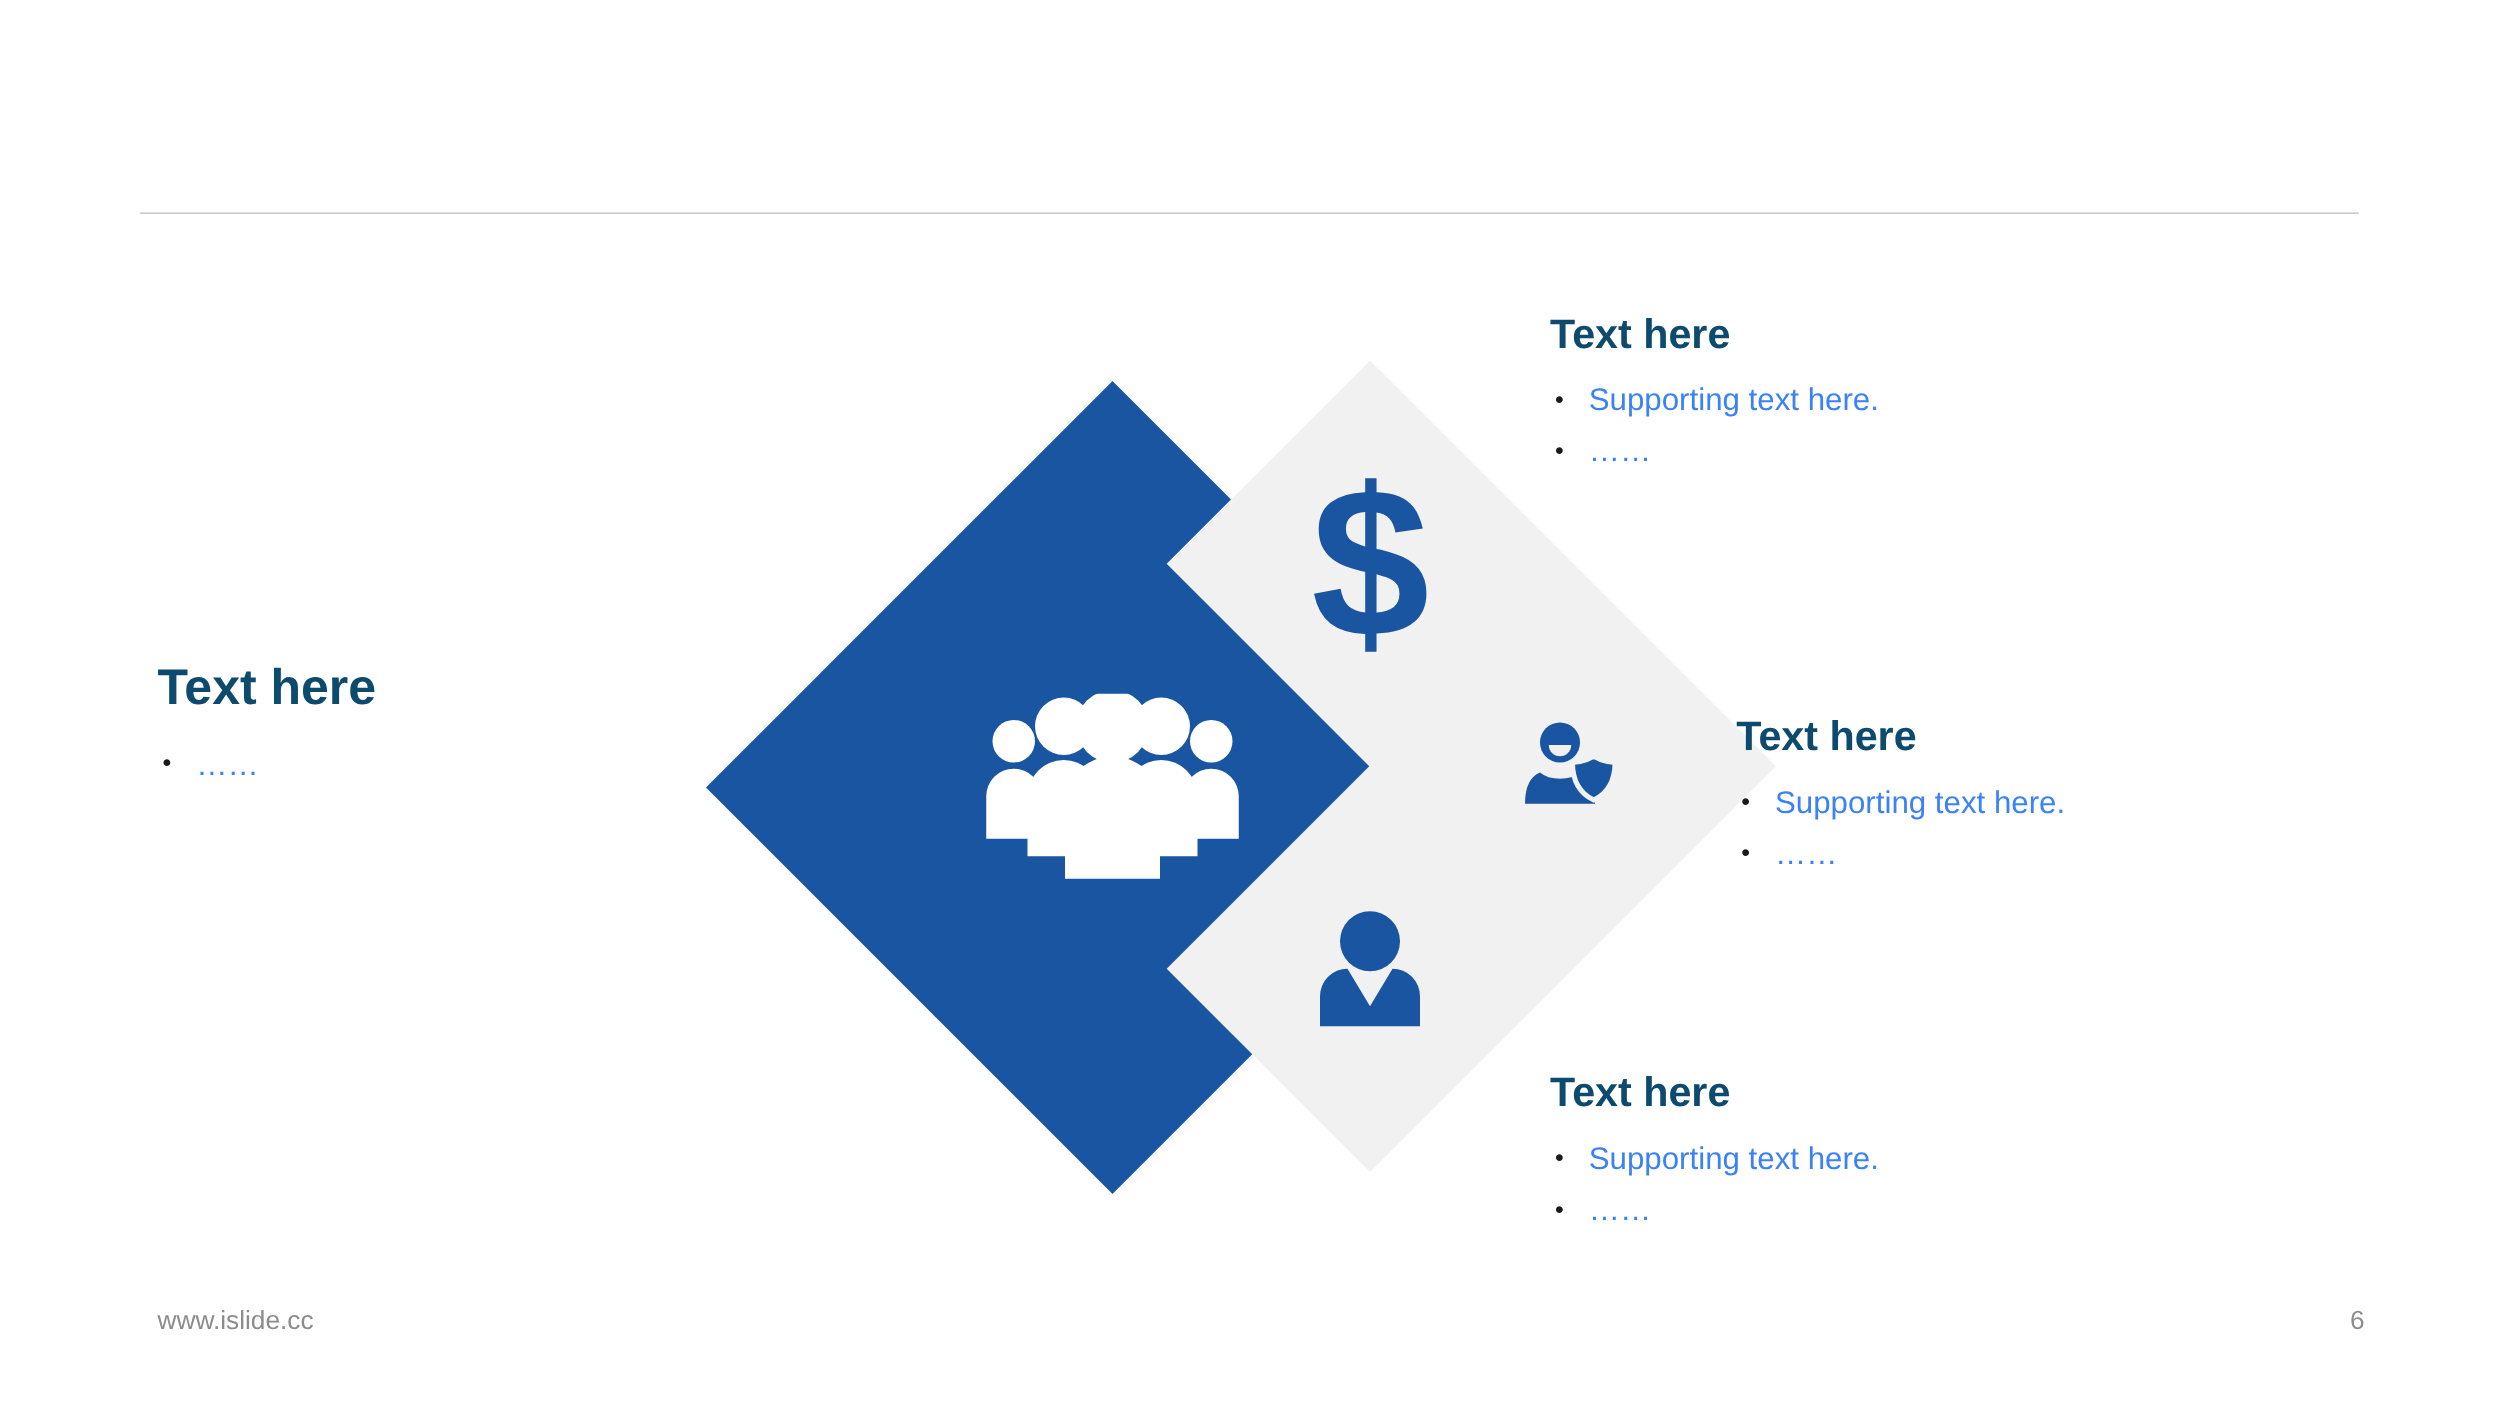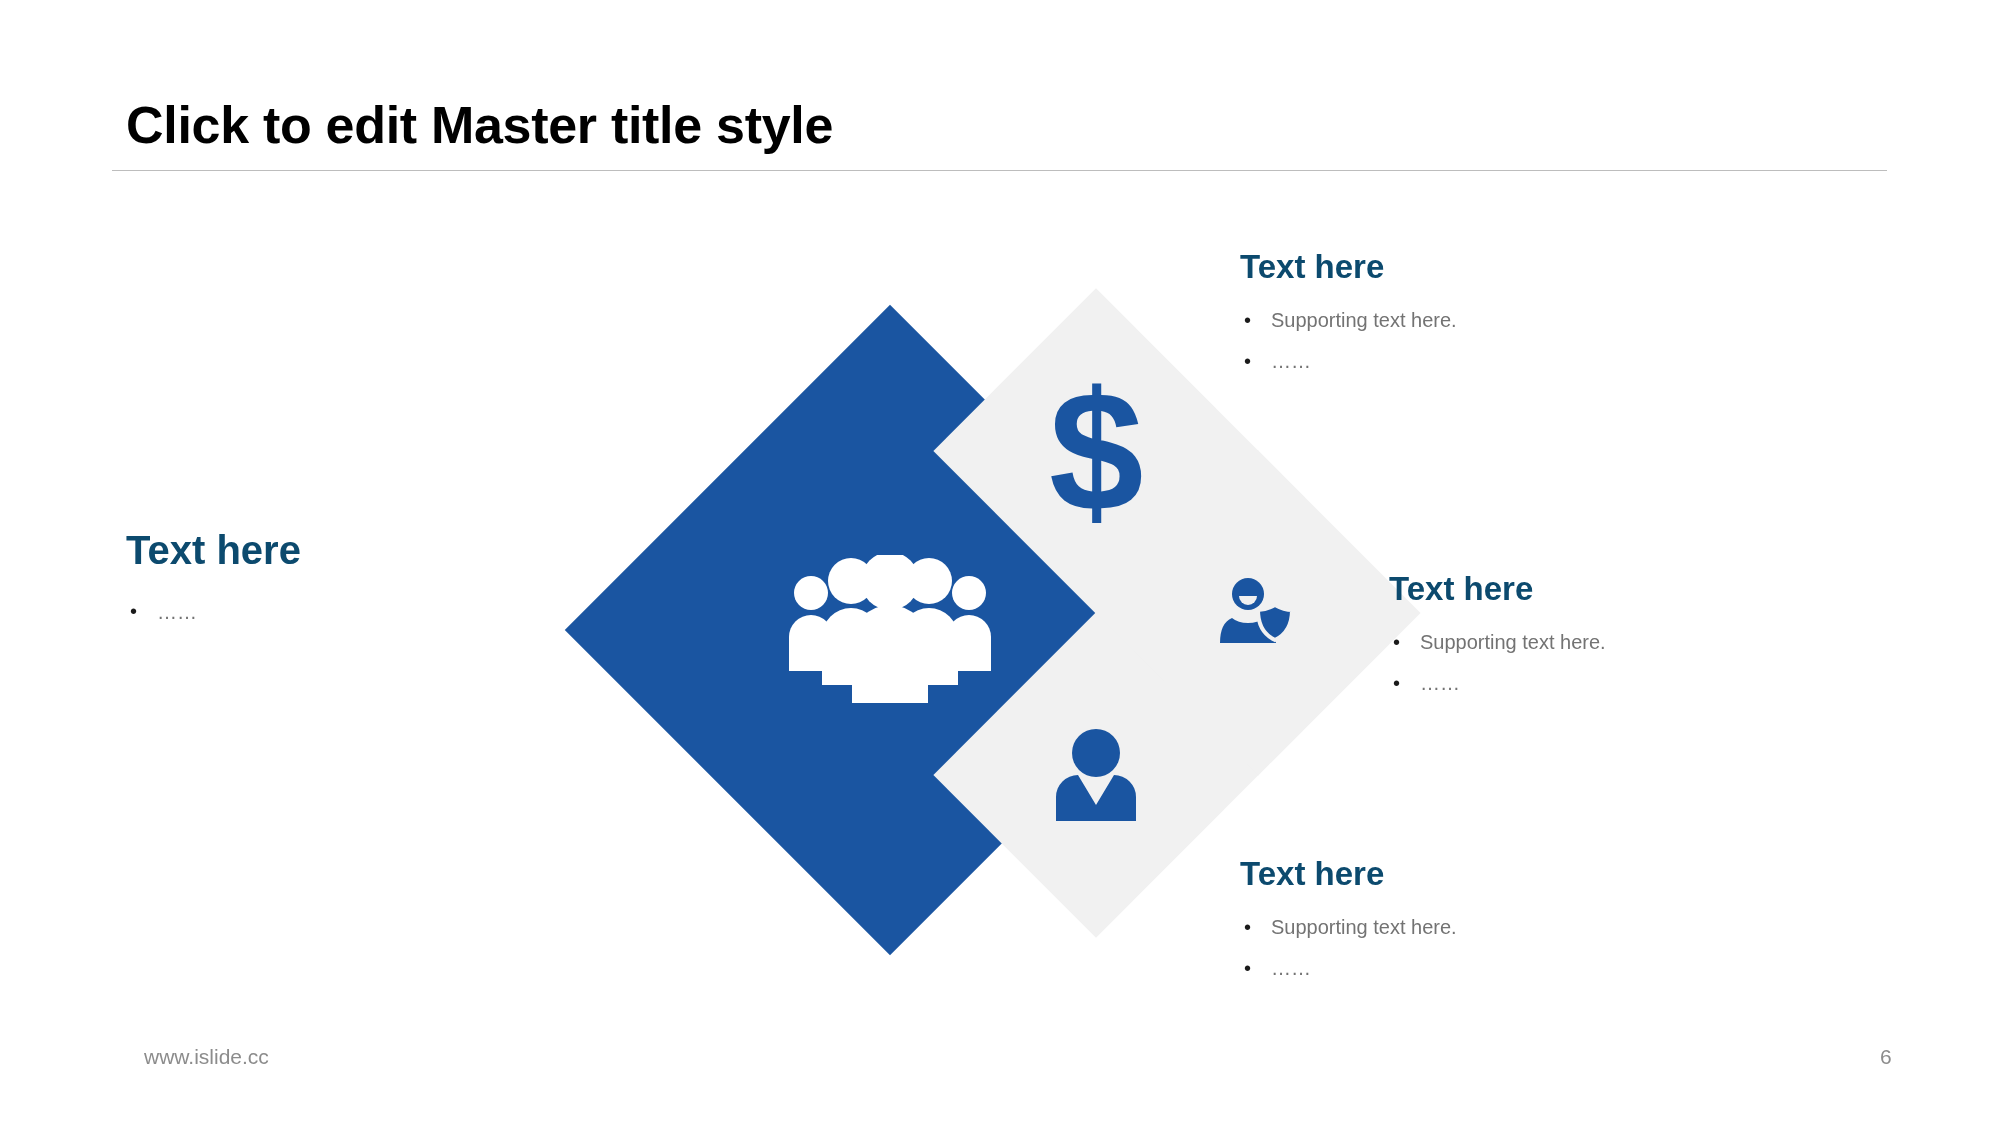--- a/index.html
+++ b/index.html
@@ -25,21 +25,21 @@
 
   
   .block{position:absolute;}
   .block-head{
     font-size:33px;font-weight:bold;color:#0c4a6e;
     margin:0 0 14px 0;white-space:nowrap;
   }
   .bullets{list-style:none;margin:0;padding:0;}
   .bullets li{
     position:relative;
-    font-size:20px;color:#737373;
+    font-size:25px;color:#3b82f6;
     line-height:41px;
     padding-left:31px;
   }
   .bullets li::before{
     content:"•";
     position:absolute;left:4px;top:0;
     font-size:20px;color:#1a1a1a;line-height:41px;
   }
 
   #block-left{left:126px;top:528px;width:500px;}
@@ -77,34 +77,33 @@
     background:#F1F1F1;
   }
 
   .dollar{
     font-size:170px;font-weight:bold;color:#1A55A1;
     line-height:1;font-family:"Liberation Sans", sans-serif;
   }
 
   
   .footer-url{
-    position:absolute;left:144px;top:1045px;
+    position:absolute;left:126px;top:1045px;
     font-size:21px;color:#8c8c8c;
   }
   .page-num{
     position:absolute;left:1880px;top:1045px;
     font-size:21px;color:#8c8c8c;
   }
 </style>
 </head>
 <body>
 
 <div class="slide">
 
-  <div class="title">Click to edit Master title style</div>
   <div class="title-rule"></div>
 
   <div class="diamonds">
 
     <div class="diamond" id="diamond-main">
       <span class="glyph">
         <svg width="210" height="150" viewBox="0 0 210 150" xmlns="http://www.w3.org/2000/svg">
 
           <circle cx="26" cy="38" r="17" fill="#ffffff"></circle>
           <path d="M4 116 L4 82 a22 22 0 0 1 44 0 L48 116 Z" fill="#ffffff"></path>

